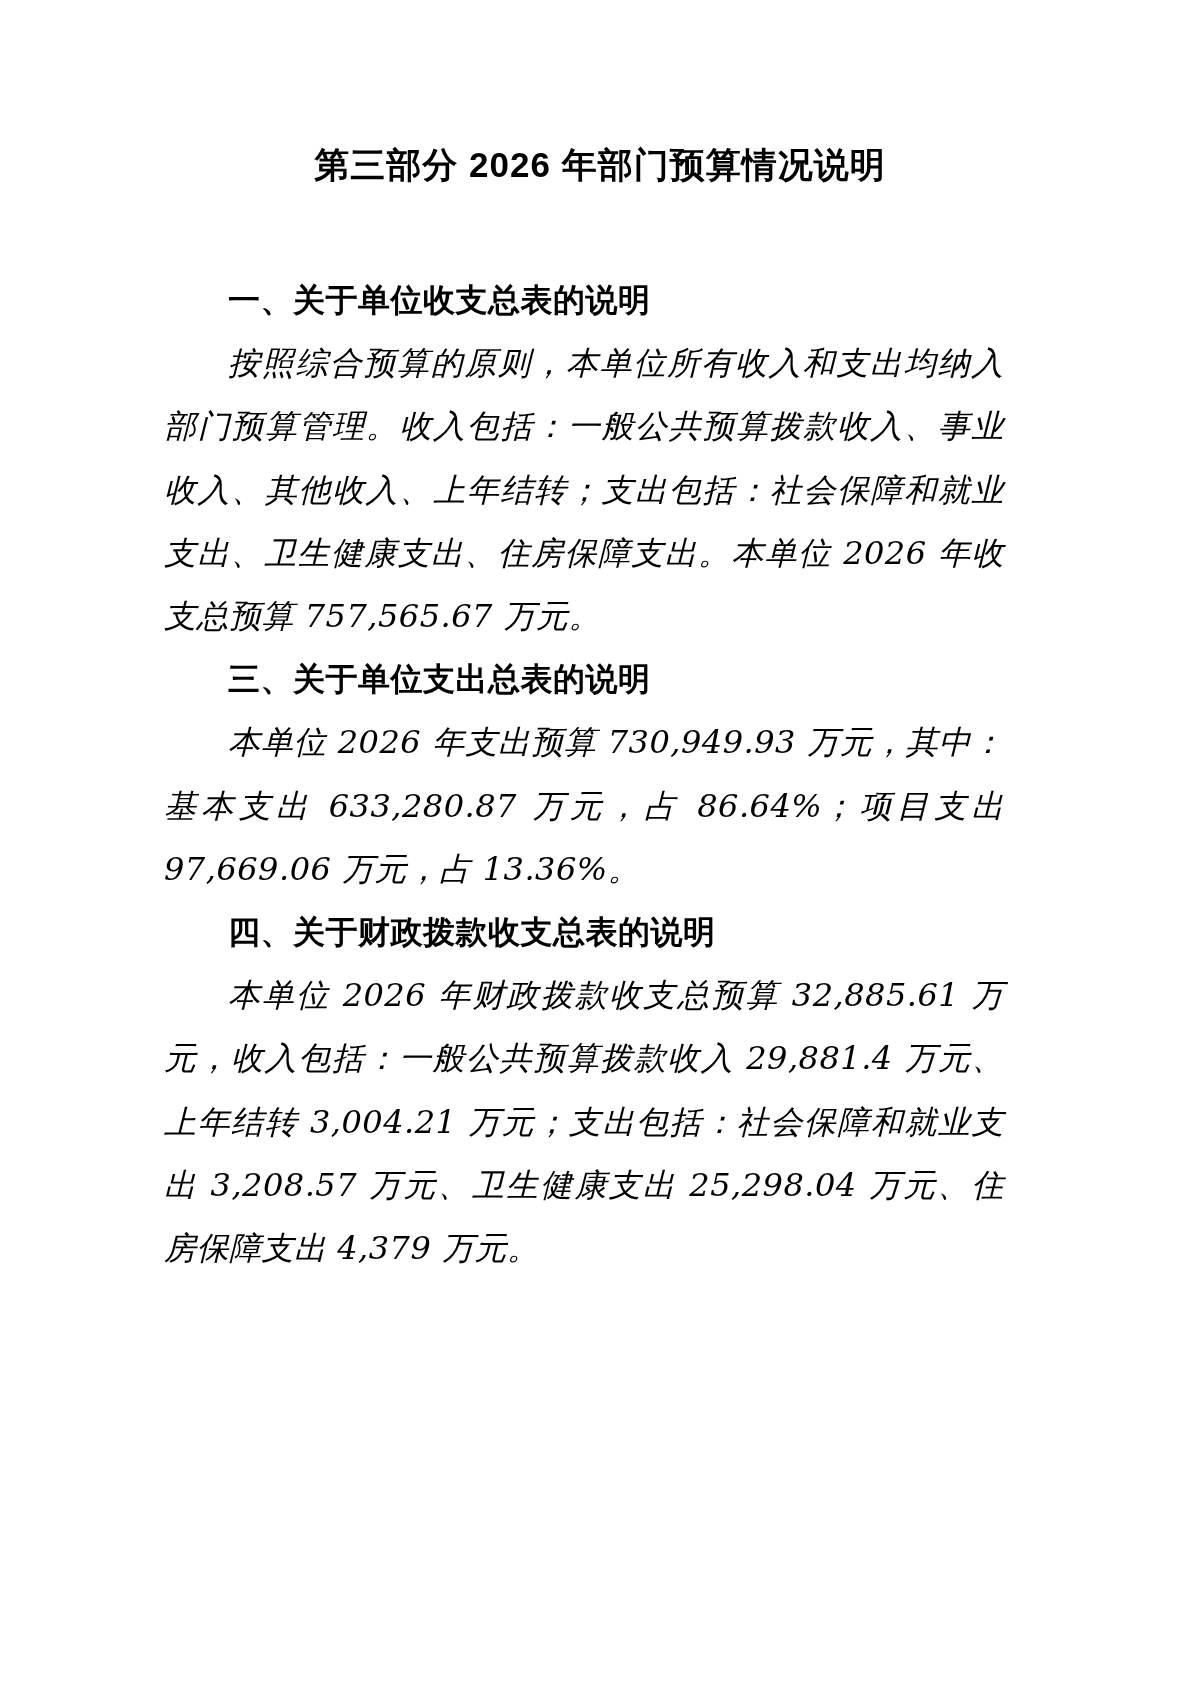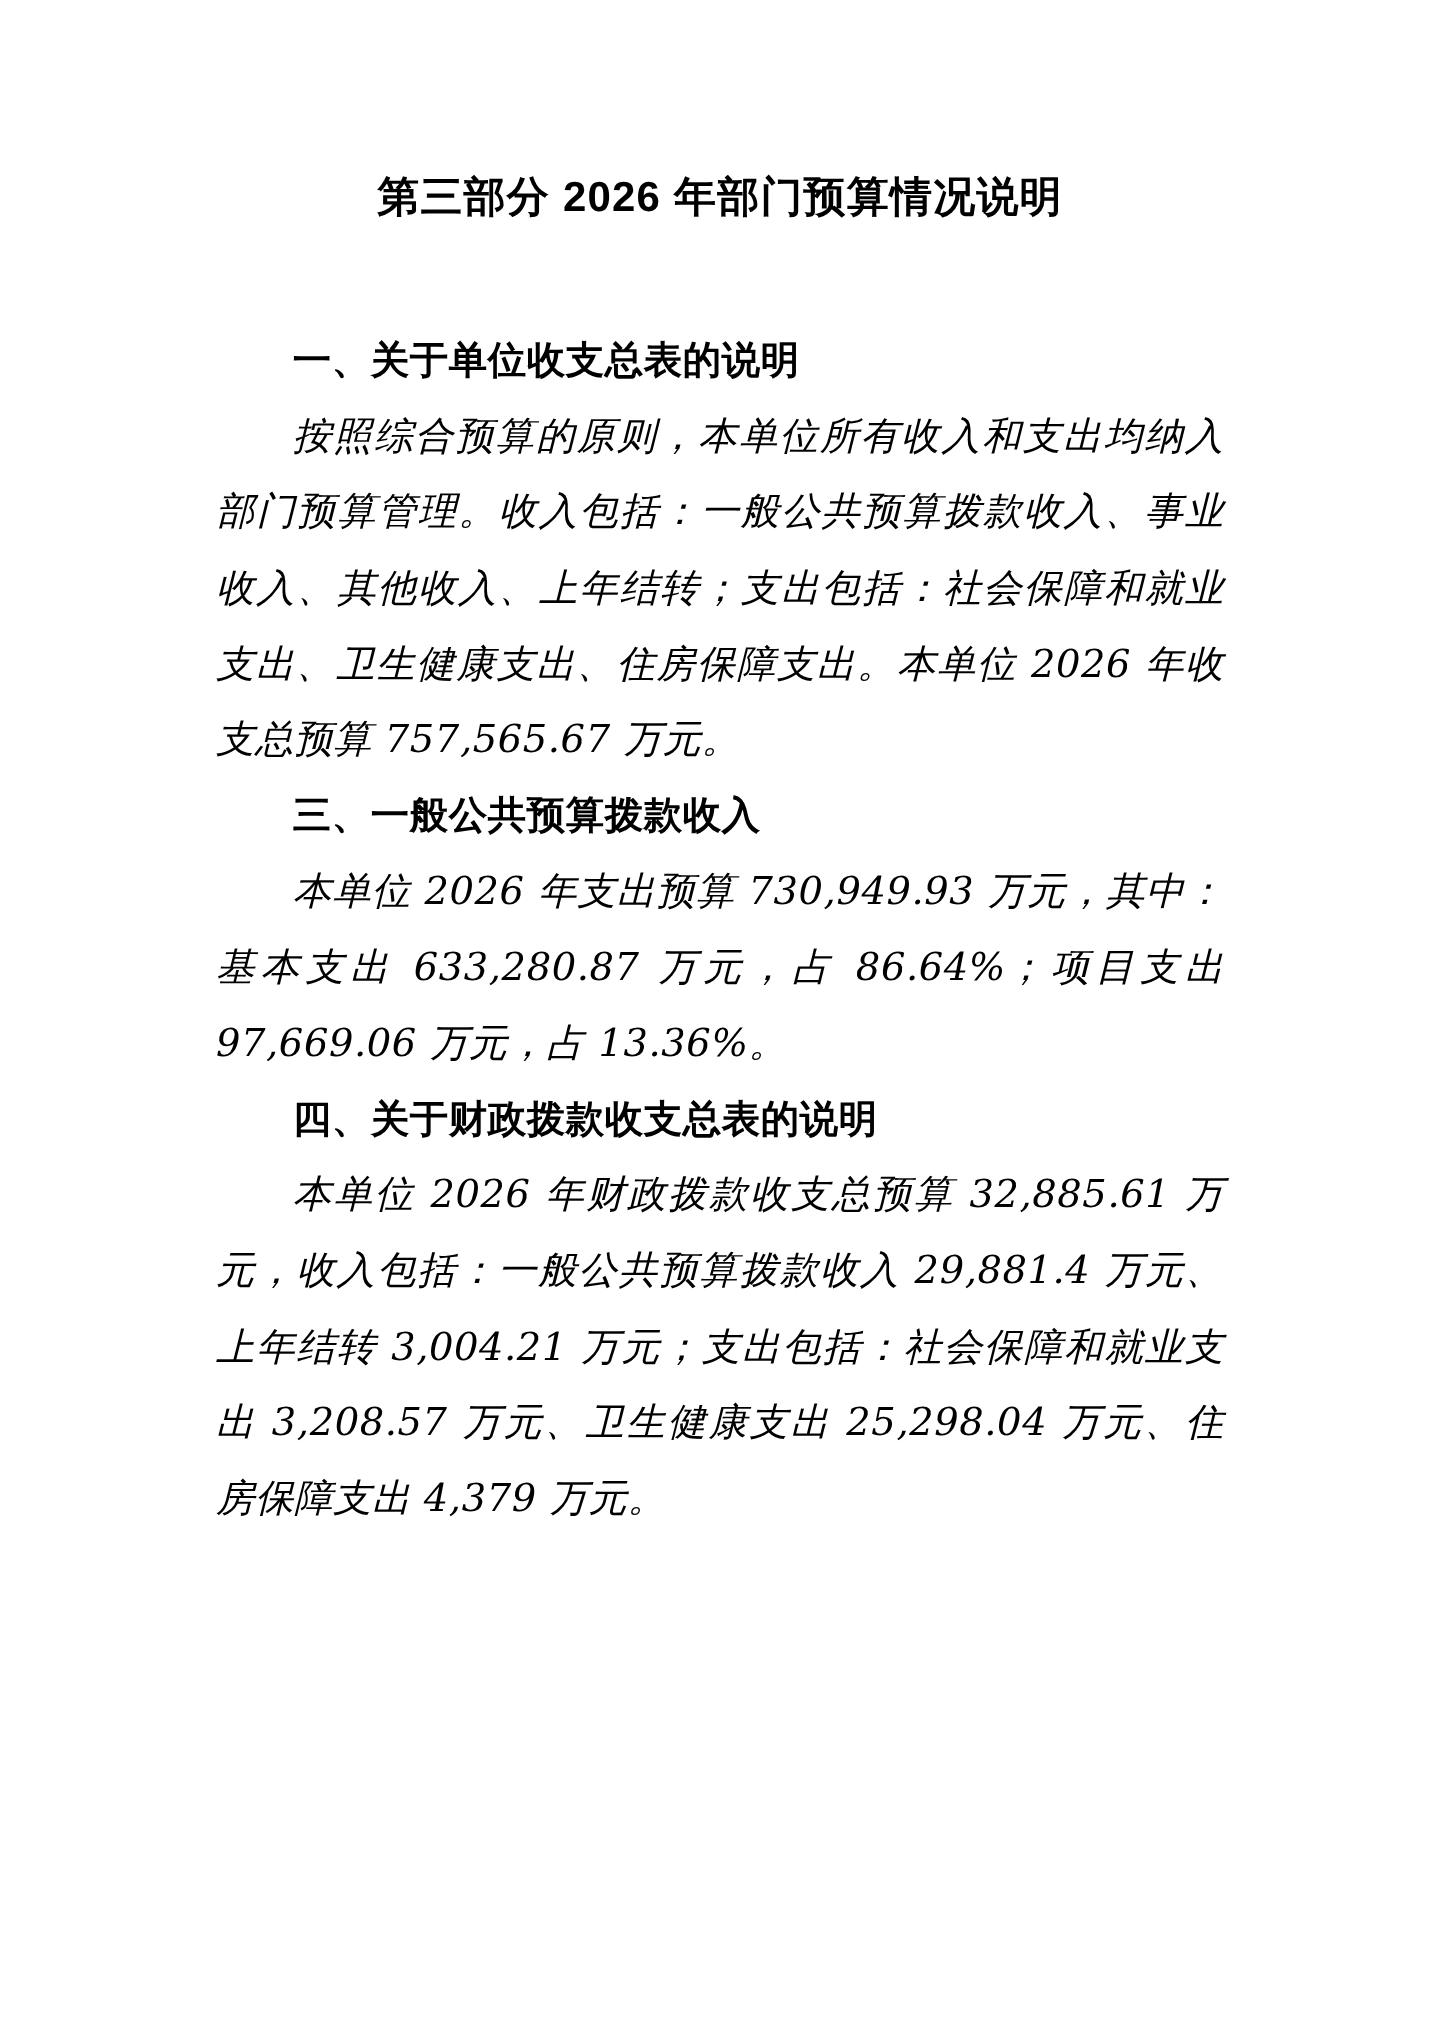--- a/index.html
+++ b/index.html
@@ -24,21 +24,21 @@
     text-align: center;
     font-family: "Liberation Sans", sans-serif;
     font-weight: bold;
     font-size: 35px;
     line-height: 70px;
     letter-spacing: 1px;
   }
   .content {
     position: absolute;
     top: 269px;
-    left: 180px;
+    left: 164px;
     width: 840px;
     font-family: "DejaVu Serif", serif;
     font-size: 32px;
     line-height: 63.2px;
   }
   .section-heading {
     margin: 0;
     font-family: "Liberation Sans", sans-serif;
     font-weight: bold;
     font-size: 32px;
@@ -72,21 +72,21 @@
 <div class="page">
 
   <h1 class="doc-title">第三部分 2026 年部门预算情况说明</h1>
 
   <div class="content">
 
     <h2 class="section-heading">一、关于单位收支总表的说明</h2>
     <p class="section-paragraph">按照综合预算的原则，本单位所有收入和支出均纳入部门预算管理。收入包括：一般公共预算拨款收入、事业收入、其他收入、上年结转；支出包括：社会保障和就业支出、卫生健康支出、住房保障支出。本单位 2026 年收支总预算 757,565.67 万元。</p>
 
 
-    <h2 class="section-heading">三、一般公共预算拨款收入</h2>
+    <h2 class="section-heading">三、关于单位支出总表的说明</h2>
     <p class="section-paragraph">本单位 2026 年支出预算 730,949.93 万元，其中：基本支出 633,280.87 万元，占 86.64%；项目支出 97,669.06 万元，占 13.36%。</p>
 
     <h2 class="section-heading">四、关于财政拨款收支总表的说明</h2>
     <p class="section-paragraph">本单位 2026 年财政拨款收支总预算 32,885.61 万元，收入包括：一般公共预算拨款收入 29,881.4 万元、上年结转 3,004.21 万元；支出包括：社会保障和就业支出 3,208.57 万元、卫生健康支出 25,298.04 万元、住房保障支出 4,379 万元。</p>
 
   </div>
 
   <div class="page-number">12</div>
 
 </div>

